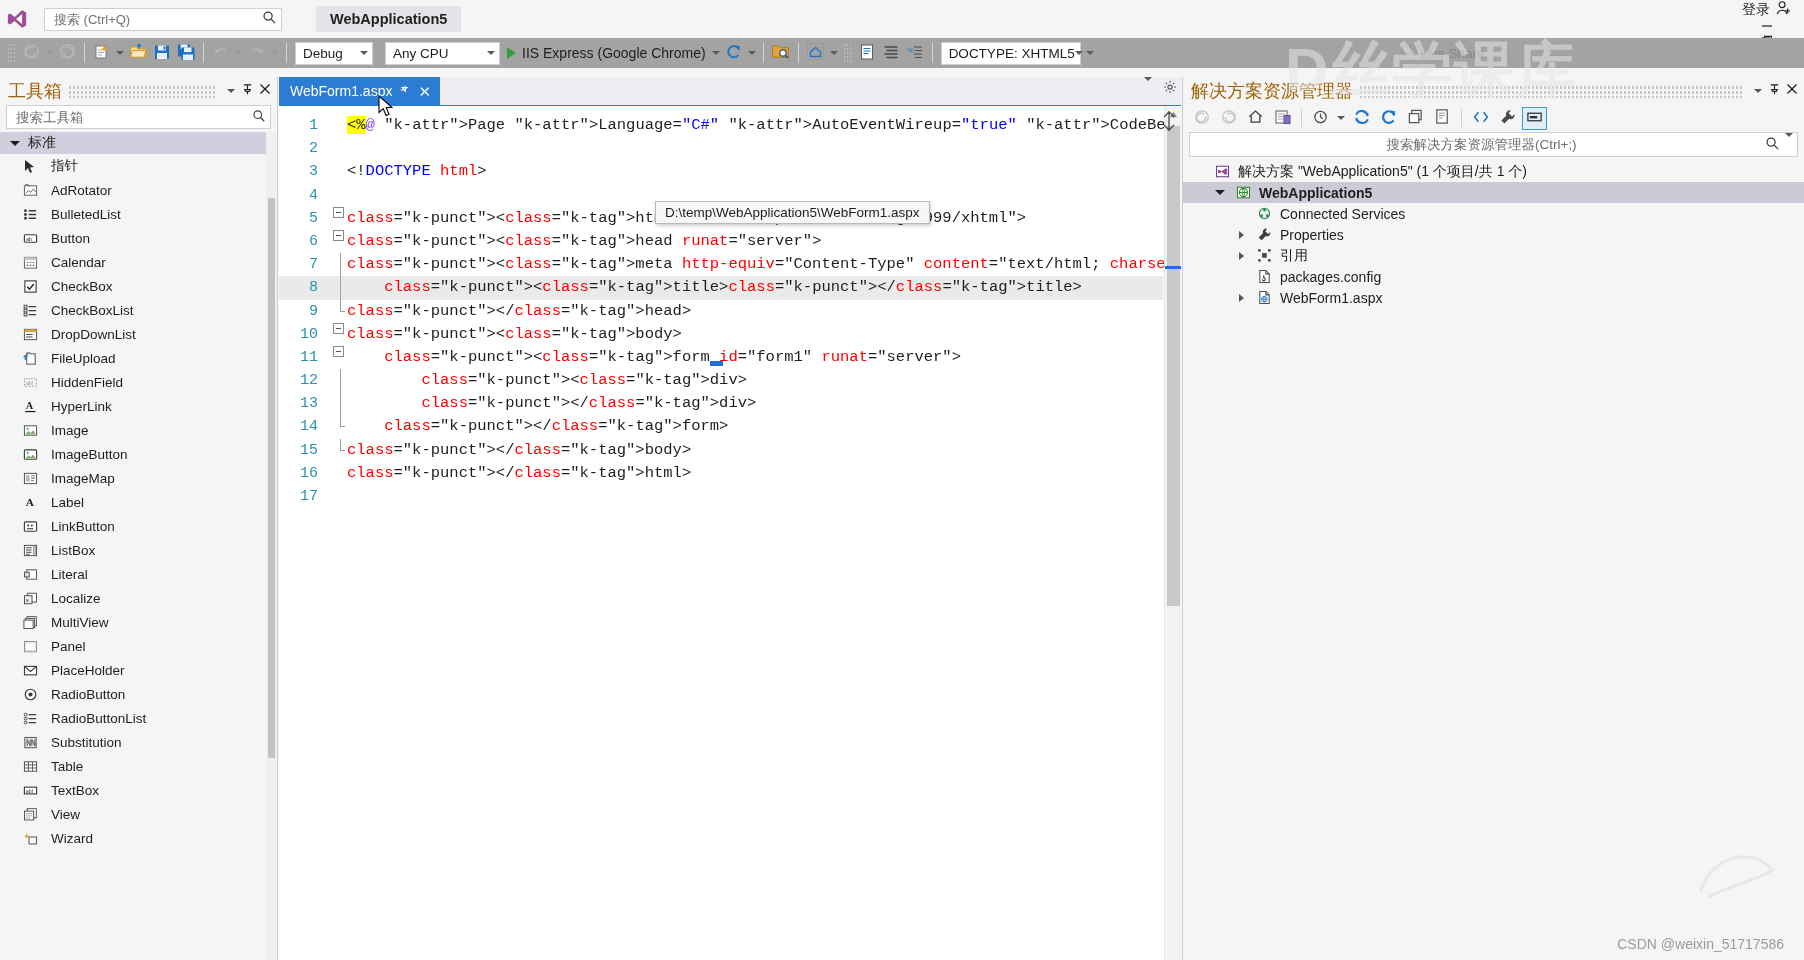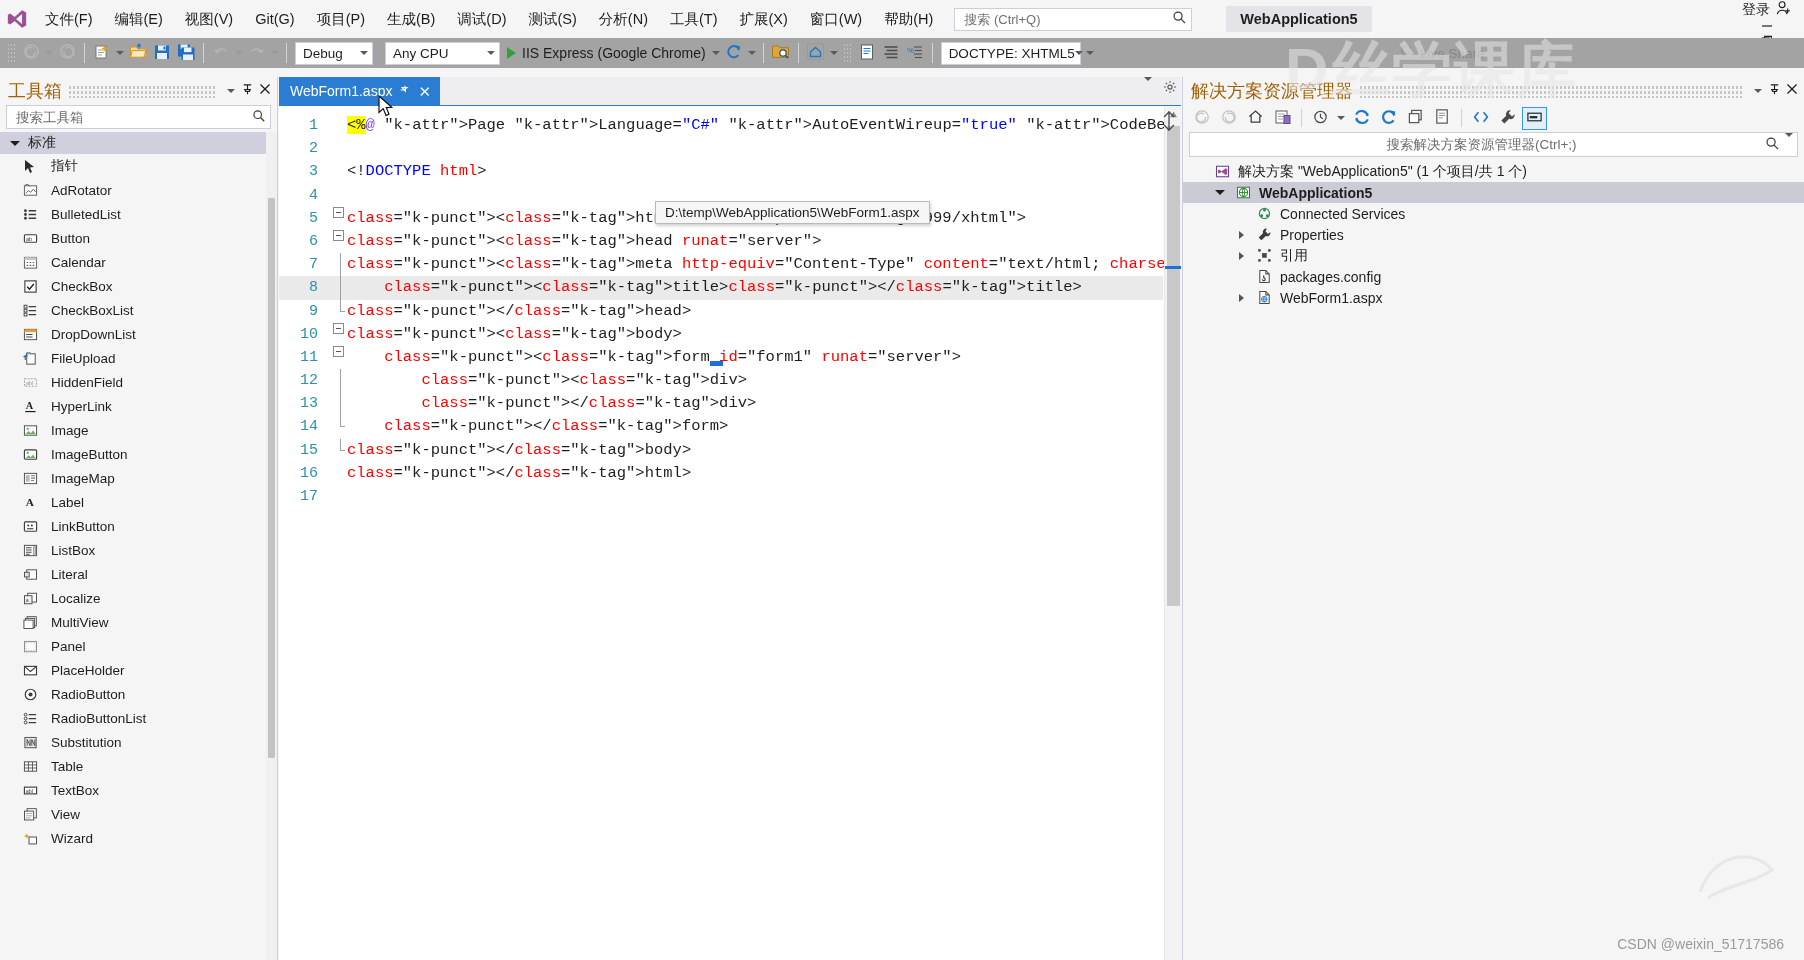--- a/index.html
+++ b/index.html
@@ -260,35 +260,20 @@
 <div id="app">
 
   <div class="titlebar">
     <div class="vs-logo">
       <svg width="22" height="22" viewBox="0 0 24 24">
         <path d="M17.5 2.5 L22 5 V19 L17.5 21.5 L9.5 14.2 L4.5 18 L2 16.6 V7.4 L4.5 6 L9.5 9.8 Z" fill="#9b4f96"></path>
         <path d="M17.5 6.6 V17.4 L11 12 Z" fill="#ffffff"></path>
       </svg>
     </div>
 
-    <div class="menu">
-      <div class="menu-item">文件(F)</div>
-      <div class="menu-item">编辑(E)</div>
-      <div class="menu-item">视图(V)</div>
-      <div class="menu-item">Git(G)</div>
-      <div class="menu-item">项目(P)</div>
-      <div class="menu-item">生成(B)</div>
-      <div class="menu-item">调试(D)</div>
-      <div class="menu-item">测试(S)</div>
-      <div class="menu-item">分析(N)</div>
-      <div class="menu-item">工具(T)</div>
-      <div class="menu-item">扩展(X)</div>
-      <div class="menu-item">窗口(W)</div>
-      <div class="menu-item">帮助(H)</div>
-    </div>
 
     <div class="qsearch">
       <input type="text" placeholder="搜索 (Ctrl+Q)" style="">
       <span class="mag">
         <svg width="15" height="15" viewBox="0 0 16 16">
           <circle cx="6.5" cy="6.5" r="4.3" fill="none" stroke="#3b3b3b" stroke-width="1.3"></circle>
           <line x1="9.7" y1="9.7" x2="14" y2="14" stroke="#3b3b3b" stroke-width="1.4"></line>
         </svg>
       </span>
     </div>

